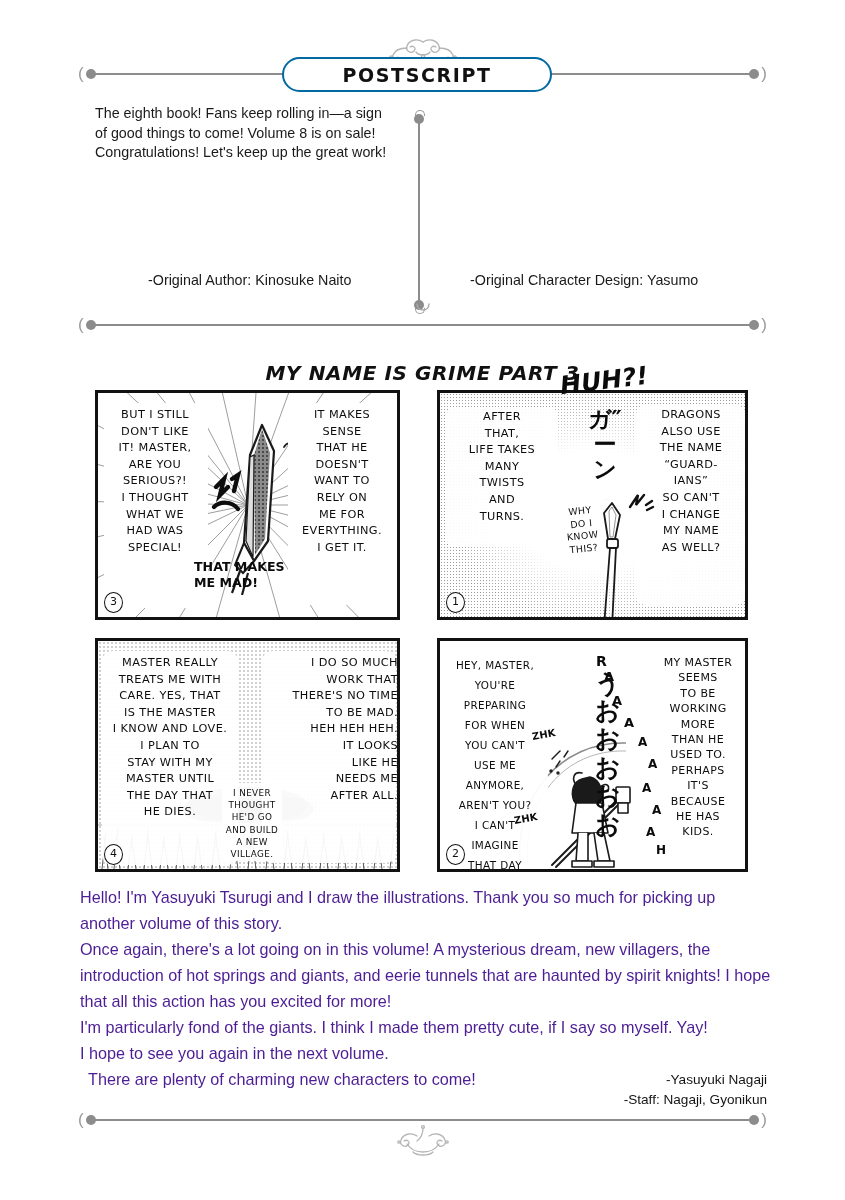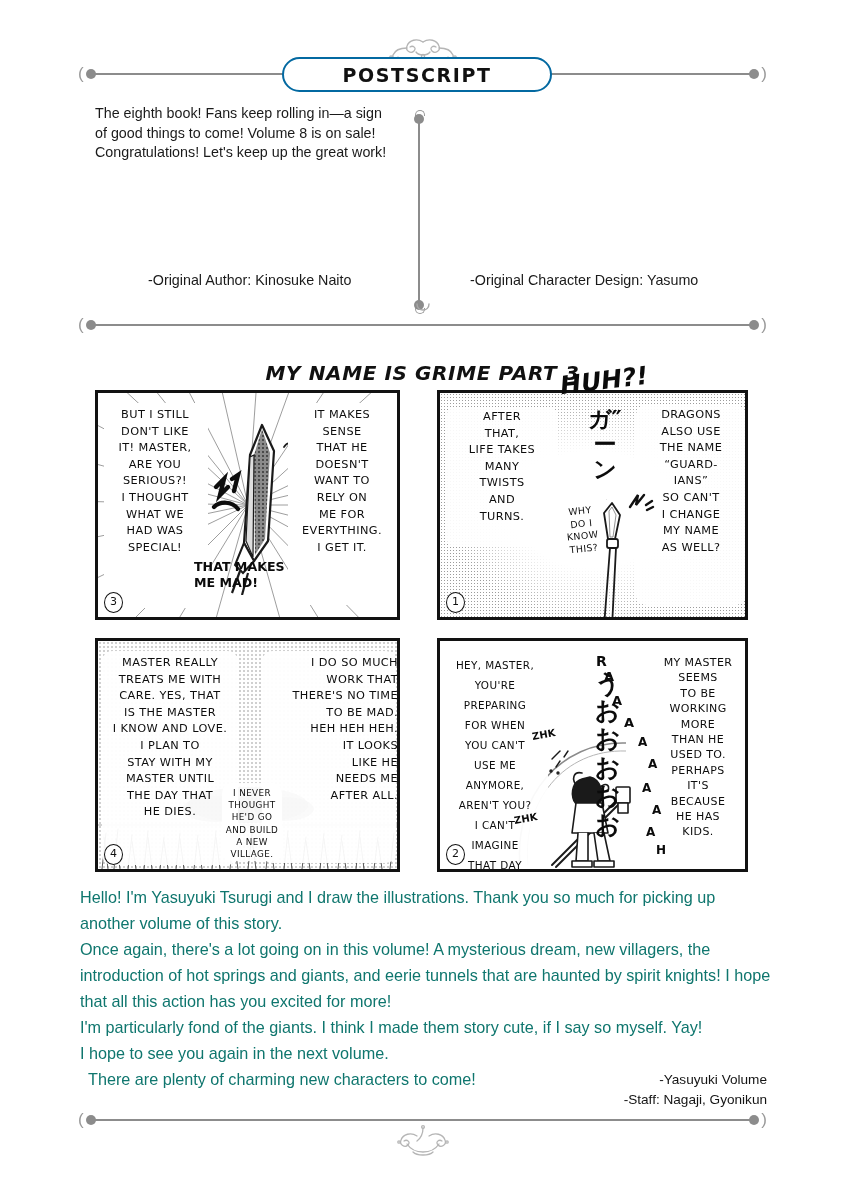--- a/index.html
+++ b/index.html
@@ -241,21 +241,21 @@
   }
 
   
   .afterword {
     position: absolute;
     left: 80px;
     top: 884px;
     width: 692px;
     font-size: 16.2px;
     line-height: 26px;
-    color: #0f766e;
+    color: #4c1d95;
   }
   .afterword p { margin: 0; }
   .afterword .indent { text-indent: 8px; }
 
   .signoff {
     position: absolute;
     right: 78px;
     top: 1070px;
     text-align: right;
     font-size: 13.6px;
@@ -642,27 +642,27 @@
 BECAUSE
 HE HAS
 KIDS.</div>
 
   <div class="panel-num">2</div>
 </div>
 
 <div class="afterword">
   <p>Hello! I'm Yasuyuki Tsurugi and I draw the illustrations. Thank you so much for picking up another volume of this story.</p>
   <p>Once again, there's a lot going on in this volume! A mysterious dream, new villagers, the introduction of hot springs and giants, and eerie tunnels that are haunted by spirit knights! I hope that all this action has you excited for more!</p>
-  <p>I'm particularly fond of the giants. I think I made them story cute, if I say so myself. Yay!</p>
+  <p>I'm particularly fond of the giants. I think I made them pretty cute, if I say so myself. Yay!</p>
   <p>I hope to see you again in the next volume.</p>
   <p class="indent"> There are plenty of charming new characters to come!</p>
 </div>
 
 <div class="signoff">
-  <div>-Yasuyuki Volume</div>
+  <div>-Yasuyuki Nagaji</div>
   <div>-Staff: Nagaji, Gyonikun</div>
 </div>
 
 <div class="rule" id="bottom-rule">
   <span class="paren l">(</span>
   <span class="cap l"></span>
   <span class="bar"></span>
   <span class="cap r"></span>
   <span class="paren r">)</span>
 </div>

